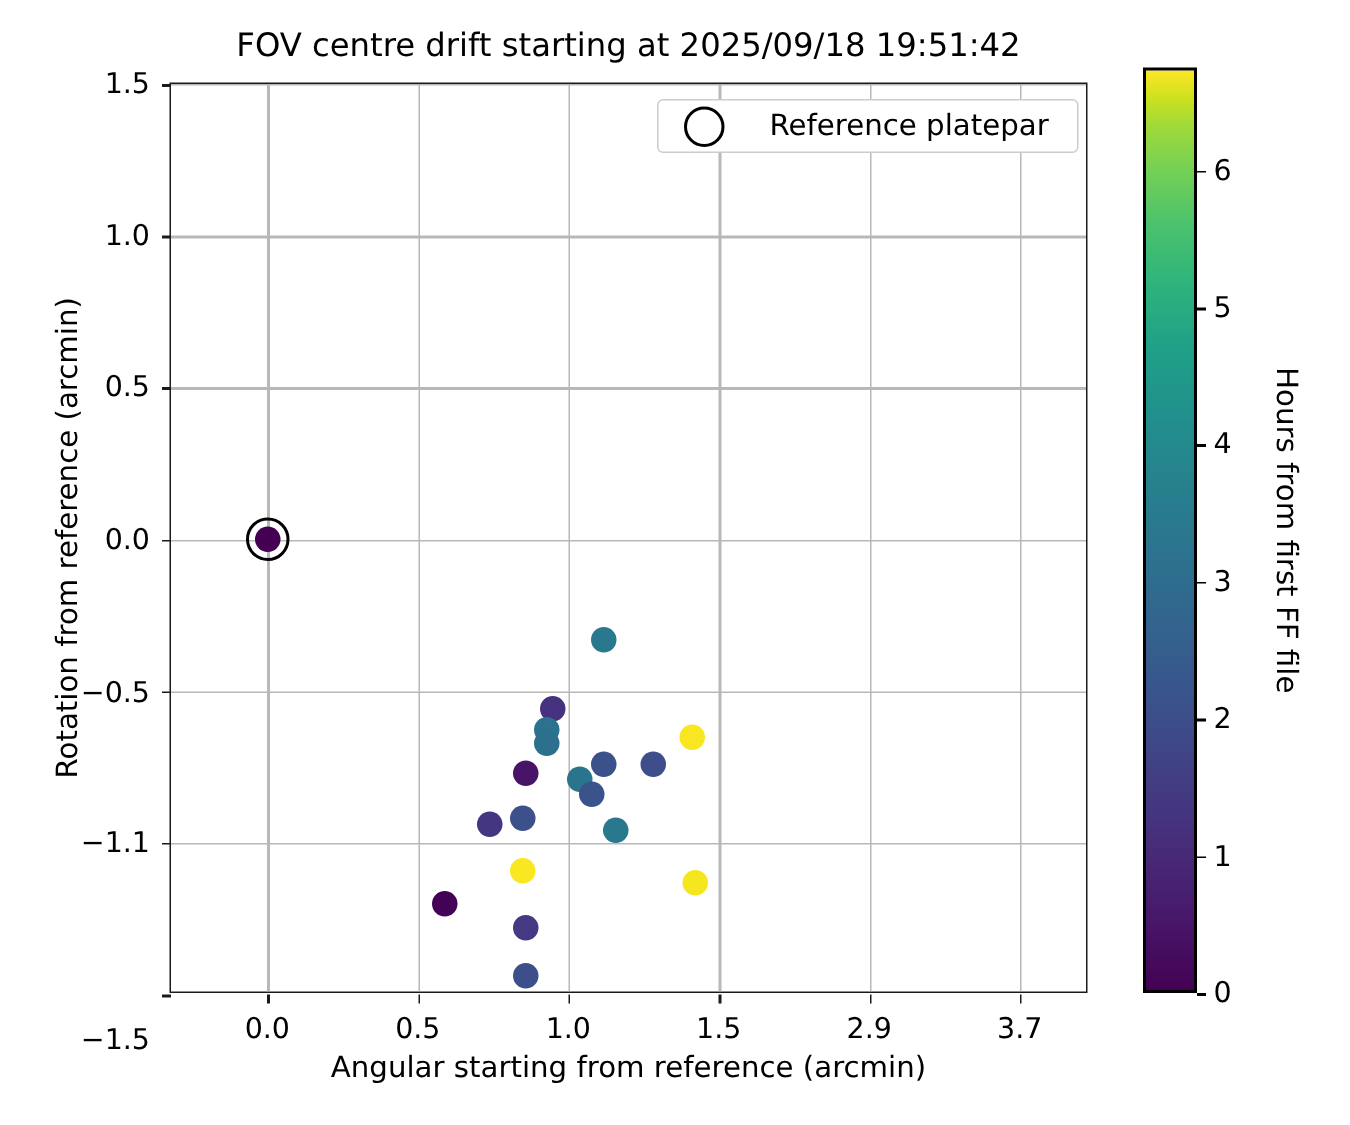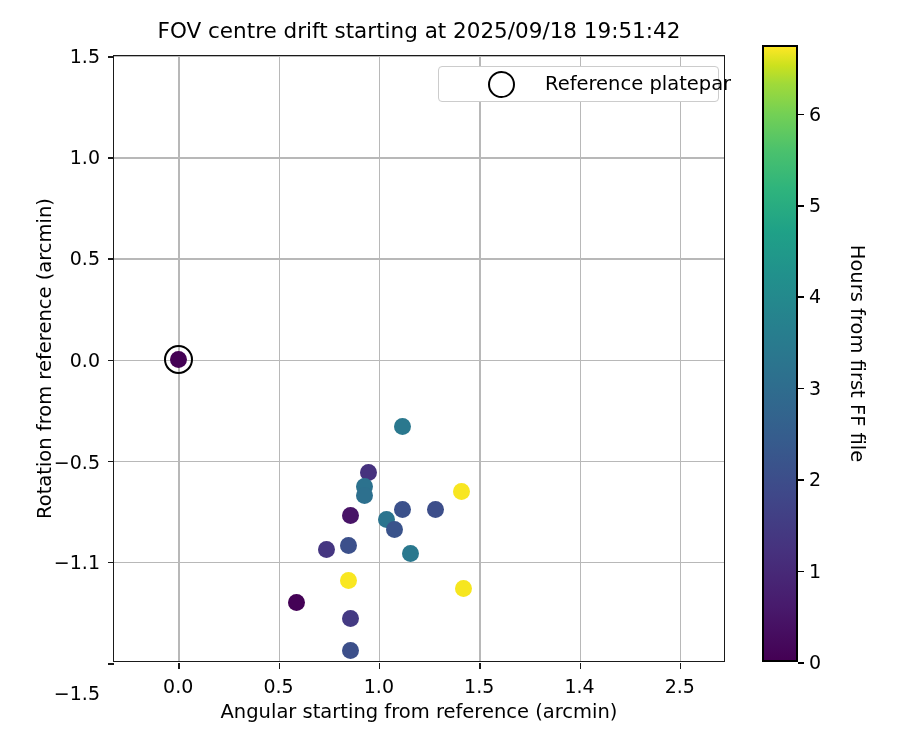--- a/index.html
+++ b/index.html
@@ -172,21 +172,20 @@
     top: 66px;
     width: 281px;
     height: 36px;
     background: #ffffff;
     border: 1px solid #cccccc;
     border-radius: 4px;
     box-sizing: border-box;
     z-index: 20;
     display: flex;
     align-items: center;
-    padding-left: 32px;
   }
   #legend-marker {
     width: 27px;
     height: 27px;
     border-radius: 50%;
     border: 2.4px solid #000000;
     box-sizing: border-box;
     margin-left: 17px;
     flex: 0 0 auto;
   }
@@ -305,23 +304,23 @@
       </div>
   <div class="tick-x" style="left: 64.2098px;"></div>
       <div class="ticklabel-x" style="left: 64.2098px;">0.0</div>
       <div class="tick-x" style="left: 164.538px;"></div>
       <div class="ticklabel-x" style="left: 164.538px;">0.5</div>
       <div class="tick-x" style="left: 264.866px;"></div>
       <div class="ticklabel-x" style="left: 264.866px;">1.0</div>
       <div class="tick-x" style="left: 365.193px;"></div>
       <div class="ticklabel-x" style="left: 365.193px;">1.5</div>
       <div class="tick-x" style="left: 465.521px;"></div>
-      <div class="ticklabel-x" style="left: 465.521px;">1.4</div>
+      <div class="ticklabel-x" style="left: 465.521px;">2.9</div>
       <div class="tick-x" style="left: 565.849px;"></div>
-      <div class="ticklabel-x" style="left: 565.849px;">2.5</div>
+      <div class="ticklabel-x" style="left: 565.849px;">3.7</div>
       <div class="tick-y" style="top: 0px;"></div>
       <div class="ticklabel-y" style="top: 0px;">1.5</div>
       <div class="tick-y" style="top: 101.167px;"></div>
       <div class="ticklabel-y" style="top: 101.167px;">1.0</div>
       <div class="tick-y" style="top: 202.333px;"></div>
       <div class="ticklabel-y" style="top: 202.333px;">0.5</div>
       <div class="tick-y" style="top: 303.5px;"></div>
       <div class="ticklabel-y" style="top: 303.5px;">0.0</div>
       <div class="tick-y" style="top: 404.667px;"></div>
       <div class="ticklabel-y" style="top: 406px;">−0.5</div>

